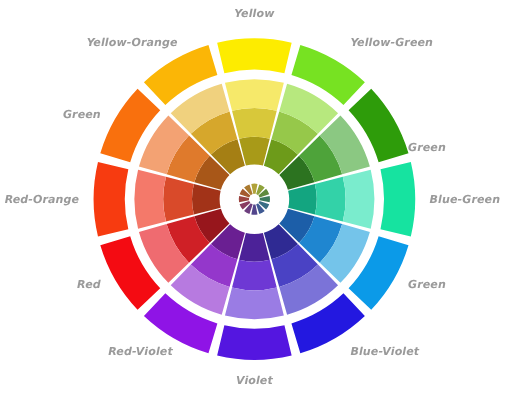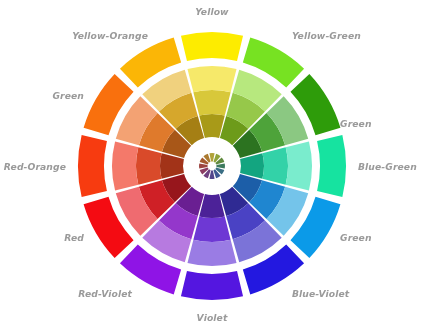--- a/index.html
+++ b/index.html
@@ -339,19 +339,19 @@
       </g>
   </svg>
   <div id="labels-layer">
       <div class="label" style="color: rgb(154, 154, 154); top: 7px; left: 212px; transform: translateX(-50%);">Yellow</div>
       <div class="label" style="color: rgb(154, 154, 154); top: 31px; left: 292px; font-style: italic;">Yellow-Green</div>
       <div class="label" style="color: rgb(154, 154, 154); top: 91px; left: 340px; margin-top: 28px;">Green</div>
       <div class="label" style="color: rgb(154, 154, 154); top: 162px; left: 358px;">Blue-Green</div>
       <div class="label" style="color: rgb(154, 154, 154); top: 233px; left: 340px;">Green</div>
       <div class="label" style="color: rgb(154, 154, 154); top: 289px; left: 292px;">Blue-Violet</div>
       <div class="label" style="color: rgb(154, 154, 154); top: 313px; left: 212px; transform: translateX(-50%);">Violet</div>
-      <div class="label" style="color: rgb(154, 154, 154); top: 289px; left: 132px; transform: translateX(-100%);">Red-Violet</div>
+      <div class="label" style="color: rgb(154, 154, 154); top: 289px; left: 144px; transform: translateX(-100%);">Red-Violet</div>
       <div class="label" style="color: rgb(154, 154, 154); top: 233px; left: 84px; transform: translateX(-100%);">Red</div>
       <div class="label" style="color: rgb(154, 154, 154); top: 162px; left: 66px; transform: translateX(-100%); text-align: right;">Red-Orange</div>
       <div class="label" style="color: rgb(154, 154, 154); top: 91px; left: 84px; transform: translateX(-100%);">Green</div>
       <div class="label" style="color: rgb(154, 154, 154); top: 31px; left: 148px; transform: translateX(-100%);">Yellow-Orange</div>
     </div>
 </div>
 
 </body></html>

